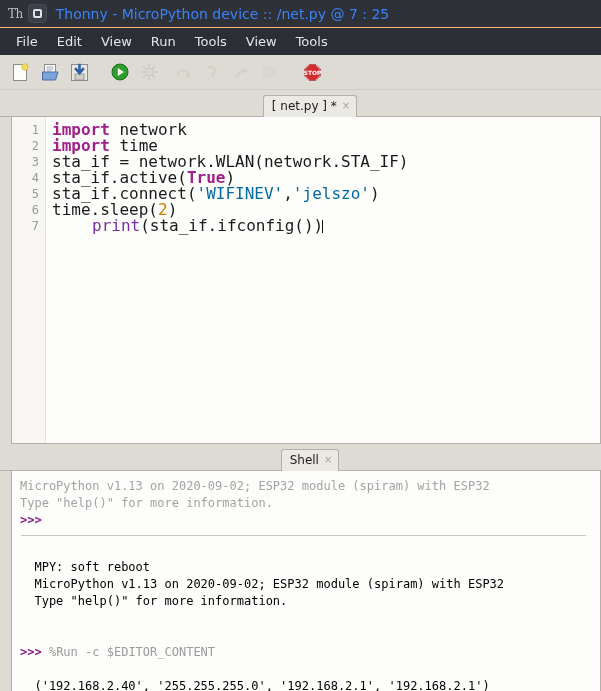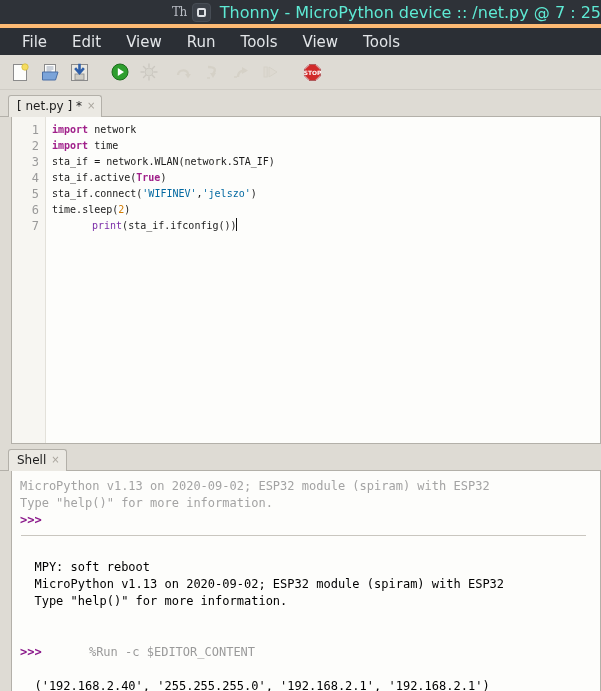--- a/index.html
+++ b/index.html
@@ -10,22 +10,21 @@
     font-family: "DejaVu Sans", sans-serif;
   }
 
   
   #titlebar {
     height: 28px;
     background: #2e3238;
     display: flex;
     align-items: center;
     padding-left: 6px;
-    border-bottom: 4px solid #fdba74;
-    justify-content: flex-end;
+    border-bottom: 1px solid #fdba74;
   }
   #app-glyph {
     color: #b9bdc4;
     font-size: 12px;
     font-family: "DejaVu Serif", serif;
     padding: 0 5px 0 2px;
     letter-spacing: -0.5px;
   }
   #app-icon-btn {
     width: 19px; height: 19px;
@@ -43,41 +42,40 @@
   }
   #app-icon-btn .ring::after {
     content: "";
     position: absolute;
     left: 1px; top: 1px;
     width: 3px; height: 3px;
     background: #3b4048;
     border-radius: 50%;
   }
   #window-title {
-    color: #5eead4;
-    font-size: 16px;
+    color: #3b82f6;
+    font-size: 14px;
     font-family: "DejaVu Sans", sans-serif;
   }
 
   
   #menubar {
     height: 27px;
     background: #2b2f35;
     display: flex;
     align-items: center;
     padding-left: 8px;
     gap: 3px;
   }
   .menu-item {
     color: #e2e5e8;
-    font-size: 15px;
+    font-size: 13px;
     padding: 3px 8px;
     cursor: default;
     white-space: nowrap;
-    margin-left: 6px;
   }
 
   
   #toolbar {
     height: 35px;
     background: #dedbd4;
     display: flex;
     align-items: center;
     padding-left: 10px;
     border-bottom: 1px solid #cfccc5;
@@ -95,22 +93,23 @@
   #editor-panel {
     background: #dedbd4;
     height: 355px;
     padding: 5px 0 0 0;
     position: relative;
   }
   .tabstrip {
     height: 22px;
     display: flex;
     align-items: flex-end;
-    padding-left: 8px;
-    position: relative;
+    padding-left: 19px;
+    position: relative;
+    justify-content: center;
   }
   .tabstrip::after {
     content: "";
     position: absolute;
     left: 0; right: 0; bottom: 0;
     height: 1px;
     background: #b3b0a9;
   }
   .tab {
     background: #ebe9e3;
@@ -156,21 +155,21 @@
   .lineno {
     font-family: "DejaVu Sans Mono", monospace;
     font-size: 12px;
     line-height: 16px;
     color: #9a9a9a;
     padding-right: 6px;
   }
   #code-text {
     padding: 5px 0 0 6px;
     font-family: "DejaVu Sans Mono", monospace;
-    font-size: 10px;
+    font-size: 16px;
     line-height: 16px;
     color: #1a1a1a;
     white-space: pre;
     flex: 1;
   }
   .kw   { color: #a0208a; font-weight: bold; }
   .str  { color: #0369a1; }
   .num  { color: #d17a00; }
   .fn   { color: #7b2ea8; margin-left: 40px; }
   .caret {
@@ -197,21 +196,21 @@
     padding: 7px 0 0 8px;
     overflow: hidden;
     font-family: "DejaVu Sans Mono", monospace;
     font-size: 12px;
     line-height: 17px;
     white-space: pre;
   }
   .sh-dim { color: #a3a3a3; }
   .sh-txt { color: #000000; }
   .sh-prompt { color: #8b1a8b; font-weight: bold; }
-  .sh-cmd { color: #9a9a9a; margin-left: 40px; }
+  .sh-cmd { color: #9a9a9a; }
   .sh-rule {
     border: none;
     border-top: 1px solid #c9c6bf;
     margin: 6px 14px 6px 1px;
   }
   .sh-blank { height: 17px; }
 </style>
 </head>
 <body>
 

